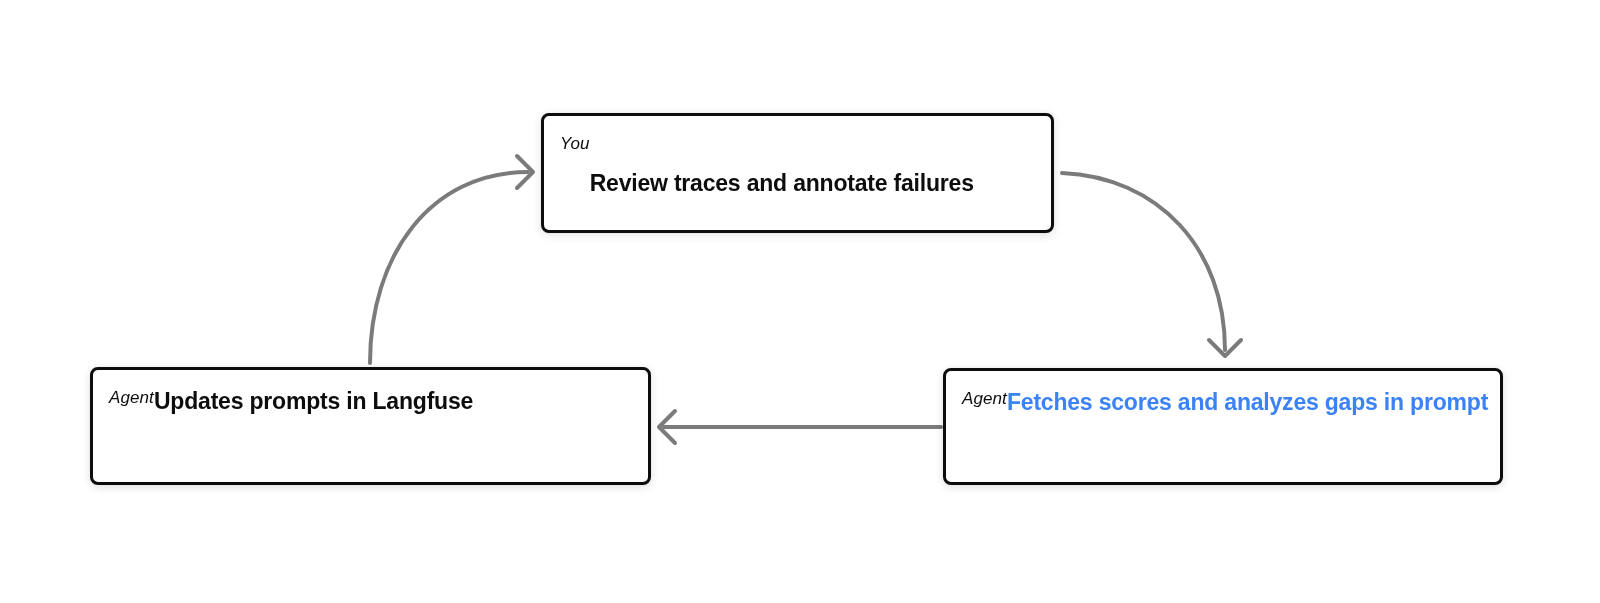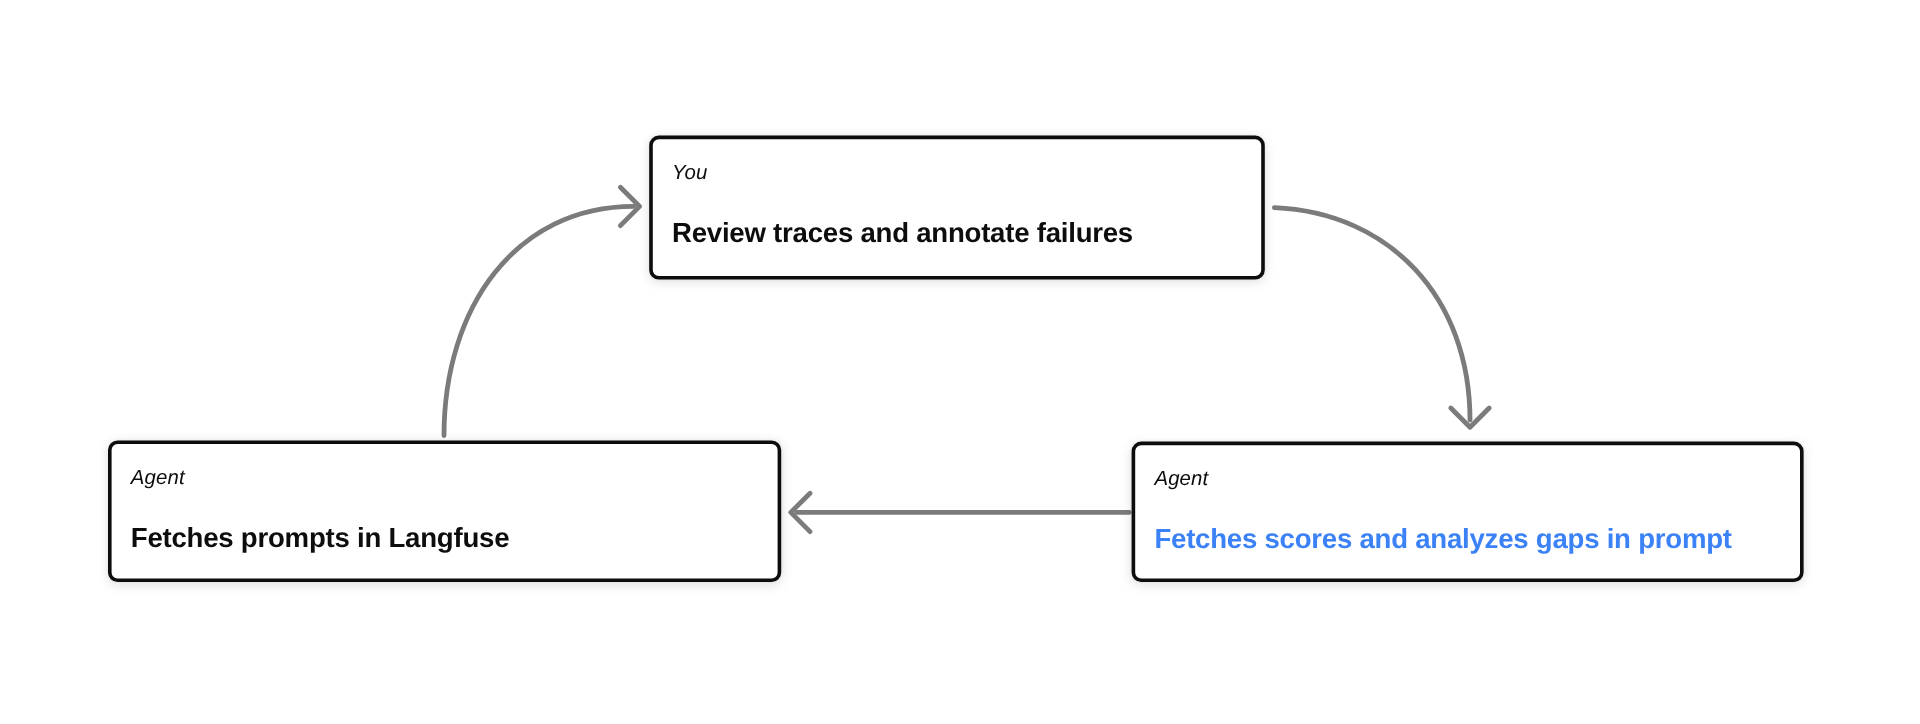--- a/index.html
+++ b/index.html
@@ -32,24 +32,22 @@
     stroke-linejoin: round;
   }
   .node {
     position: absolute;
     box-sizing: border-box;
     background: #ffffff;
     border: 3.5px solid #0d0d0d;
     border-radius: 8px;
     box-shadow: 0 2px 10px rgba(0,0,0,0.12), 0 0 2px rgba(0,0,0,0.06);
     display: flex;
-    flex-direction: column;
     justify-content: flex-start;
     padding: 18px 20px 16px 16px;
-    gap: 27px;
   }
   .node .role {
     font-style: italic;
     font-weight: 400;
     font-size: 17px;
     line-height: 1.15;
     color: #0d0d0d;
     letter-spacing: 0.1px;
   }
   .node .title {
@@ -69,23 +67,23 @@
       <path d="M 370 363 C 370 256 430 172 528 172" class="edge" style="stroke: rgb(123, 123, 123); stroke-width: 4;"></path>
       <polyline points="517,156 533,172 517,188" class="edge" style="stroke: rgb(123, 123, 123); stroke-width: 4;"></polyline>
       <path d="M 1062 173 C 1158 177 1225 248 1225 350" class="edge" style="stroke: rgb(123, 123, 123); stroke-width: 4;"></path>
       <polyline points="1209,340 1225,356 1241,340" class="edge" style="stroke: rgb(123, 123, 123); stroke-width: 4;"></polyline>
       <path d="M 941 427 L 664 427" class="edge" style="stroke: rgb(123, 123, 123); stroke-width: 4;"></path>
       <polyline points="675,411 659,427 675,443" class="edge" style="stroke: rgb(123, 123, 123); stroke-width: 4;"></polyline>
     </svg>
 
 <div class="node" style="left: 541px; top: 113px; width: 513px; height: 120px; background: rgb(255, 255, 255); border-color: rgb(13, 13, 13);">
       <span class="role" style="color: rgb(13, 13, 13);">You</span>
-      <span class="title" style="color: rgb(13, 13, 13);">Review traces and annotate failures</span>
+      <span class="title" style="color: rgb(13, 13, 13); margin-top: 36px;">Review traces and annotate failures</span>
     </div>
     <div class="node" style="left: 90px; top: 367px; width: 561px; height: 118px; background: rgb(255, 255, 255); border-color: rgb(13, 13, 13);">
       <span class="role" style="color: rgb(13, 13, 13);">Agent</span>
-      <span class="title" style="color: rgb(13, 13, 13);">Fetches prompts in Langfuse</span>
+      <span class="title" style="color: rgb(13, 13, 13);">Updates prompts in Langfuse</span>
     </div>
     <div class="node" style="left: 943px; top: 368px; width: 560px; height: 117px; background: rgb(255, 255, 255); border-color: rgb(13, 13, 13);">
       <span class="role" style="color: rgb(13, 13, 13);">Agent</span>
       <span class="title" style="color: #3b82f6;">Fetches scores and analyzes gaps in prompt</span>
     </div>
   </div>
 
 </body></html>

